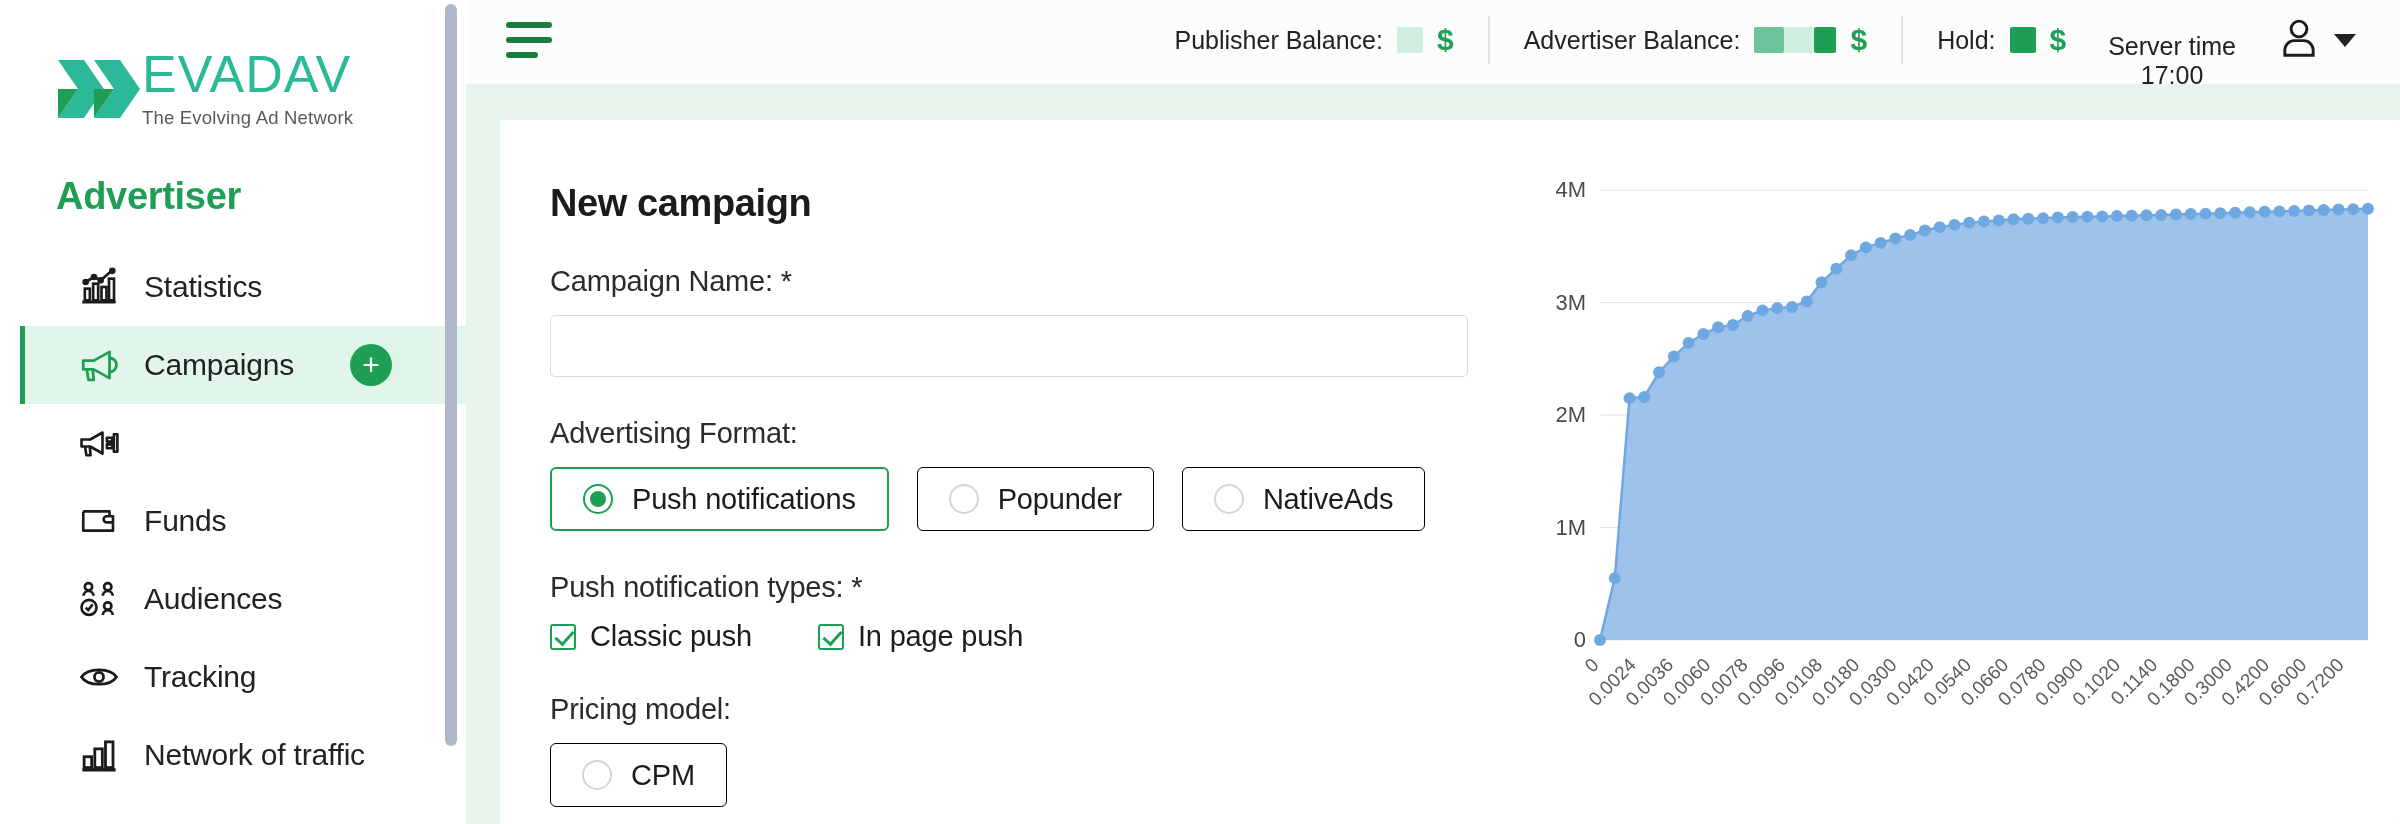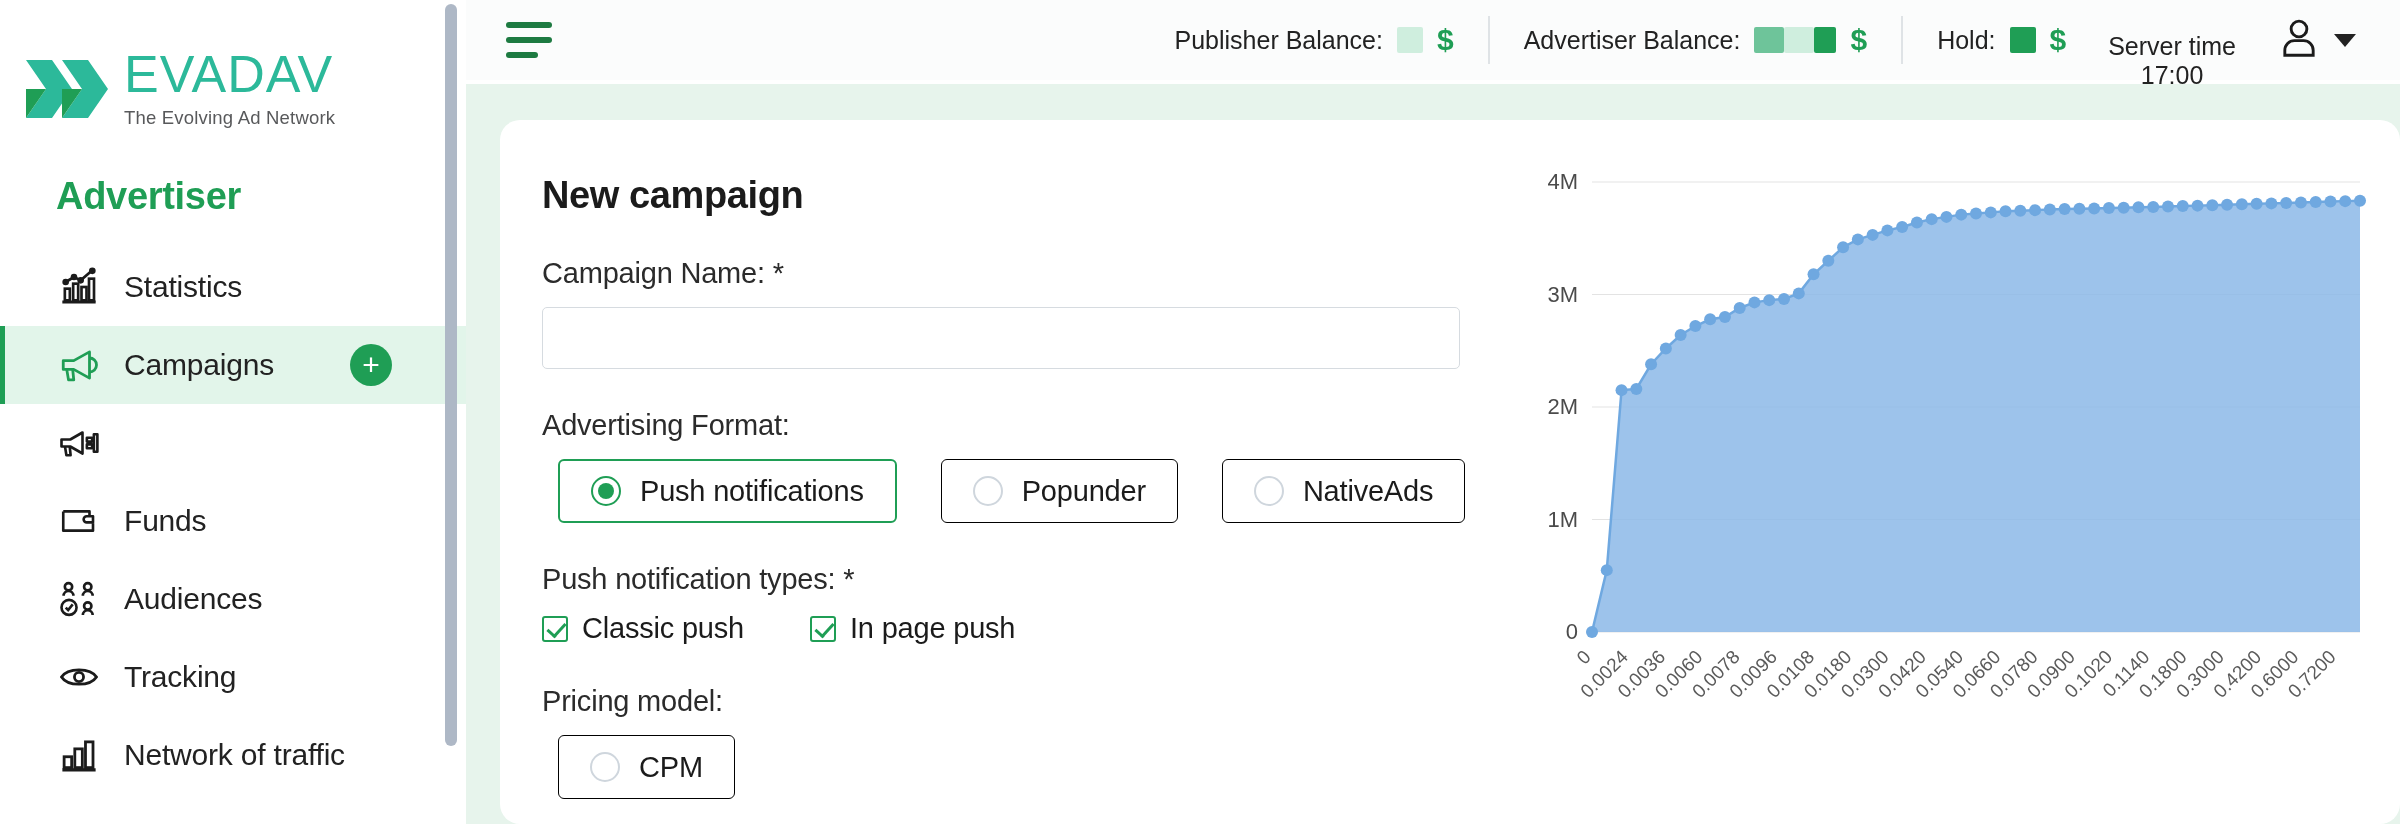--- a/index.html
+++ b/index.html
@@ -13,38 +13,38 @@
 
   
   .sidebar {
     width: 466px; height: 824px;
     background: #ffffff;
     position: relative;
     flex: 0 0 466px;
     overflow: hidden;
   }
   .logo-wrap {
-    padding: 48px 0 0 24px;
-    display: flex; align-items: center; gap: 14px;
+    padding: 48px 0 0 56px;
+    display: flex; align-items: center; 
   }
   .logo-chevrons { display: flex; align-items: center; }
   .logo-text-block { display: flex; flex-direction: column; align-items: flex-start; }
   .logo-word {
     font-size: 52px; font-weight: 400; letter-spacing: 1px;
     color: #2cb99a; line-height: 1;
   }
   .logo-tag {
     font-size: 18.5px; color: #58595b; margin-top: 7px; letter-spacing: 0.2px;
   }
   .role-title {
     margin: 46px 0 0 56px;
     font-size: 38px; font-weight: bold; color: #1f9e55;
     letter-spacing: -0.3px;
   }
-  .nav { margin-top: 30px; }
+  .nav { margin-top: 30px; padding-left: 20px; }
   .nav-item {
     display: flex; align-items: center;
     height: 78px; padding-left: 56px;
     position: relative; cursor: pointer;
   }
   .nav-item .nav-icon {
     width: 46px; height: 46px; flex: 0 0 46px;
     display: flex; align-items: center; justify-content: center;
   }
   .nav-item .nav-label {
@@ -117,40 +117,40 @@
   }
 
   
   .content {
     position: absolute; top: 84px; left: 0; right: 0; bottom: 0;
     background: #e7f4ec;
     padding: 36px 0 0 34px;
   }
   .card {
     background: #ffffff;
-    border-radius: 20px;
+    border-radius: 2px;
     height: 100%;
     display: flex;
-    padding: 0;
+    padding: 8px;
     overflow: hidden;
   }
   .form-pane { padding: 54px 0 0 42px; width: 1020px; flex: 0 0 1020px; }
   .card-title { font-size: 38px; font-weight: bold; color: #1b1b1b; letter-spacing: -0.4px; }
   .field-label {
     font-size: 29px; color: #2b2b2b; margin-top: 40px; letter-spacing: -0.2px;
   }
   .text-input {
     display: block; margin-top: 17px;
     width: 918px; height: 62px;
     border: 1px solid #d6dbe0; border-radius: 5px;
     background: #fff; font-size: 26px; color: #222;
     padding: 0 16px; outline: none;
     font-family: "Liberation Sans", sans-serif;
   }
-  .opt-row { display: flex; gap: 44px; margin-top: 17px; margin-left: 16px; }
+  .opt-row { display: flex; gap: 28px; margin-top: 17px; }
   .opt-box {
     display: flex; align-items: center; gap: 19px;
     border: 1px solid #000000; border-radius: 6px;
     padding: 0 31px; height: 64px; cursor: pointer; background: #fff;
   }
   .opt-box.selected { border: 2px solid #1f9e55; }
   .opt-box .opt-text { font-size: 29px; color: #1b1b1b; letter-spacing: -0.2px; white-space: nowrap; }
   .radio {
     width: 30px; height: 30px; border-radius: 50%;
     border: 2px solid #cfd6dd; background: #fff; flex: 0 0 30px;

